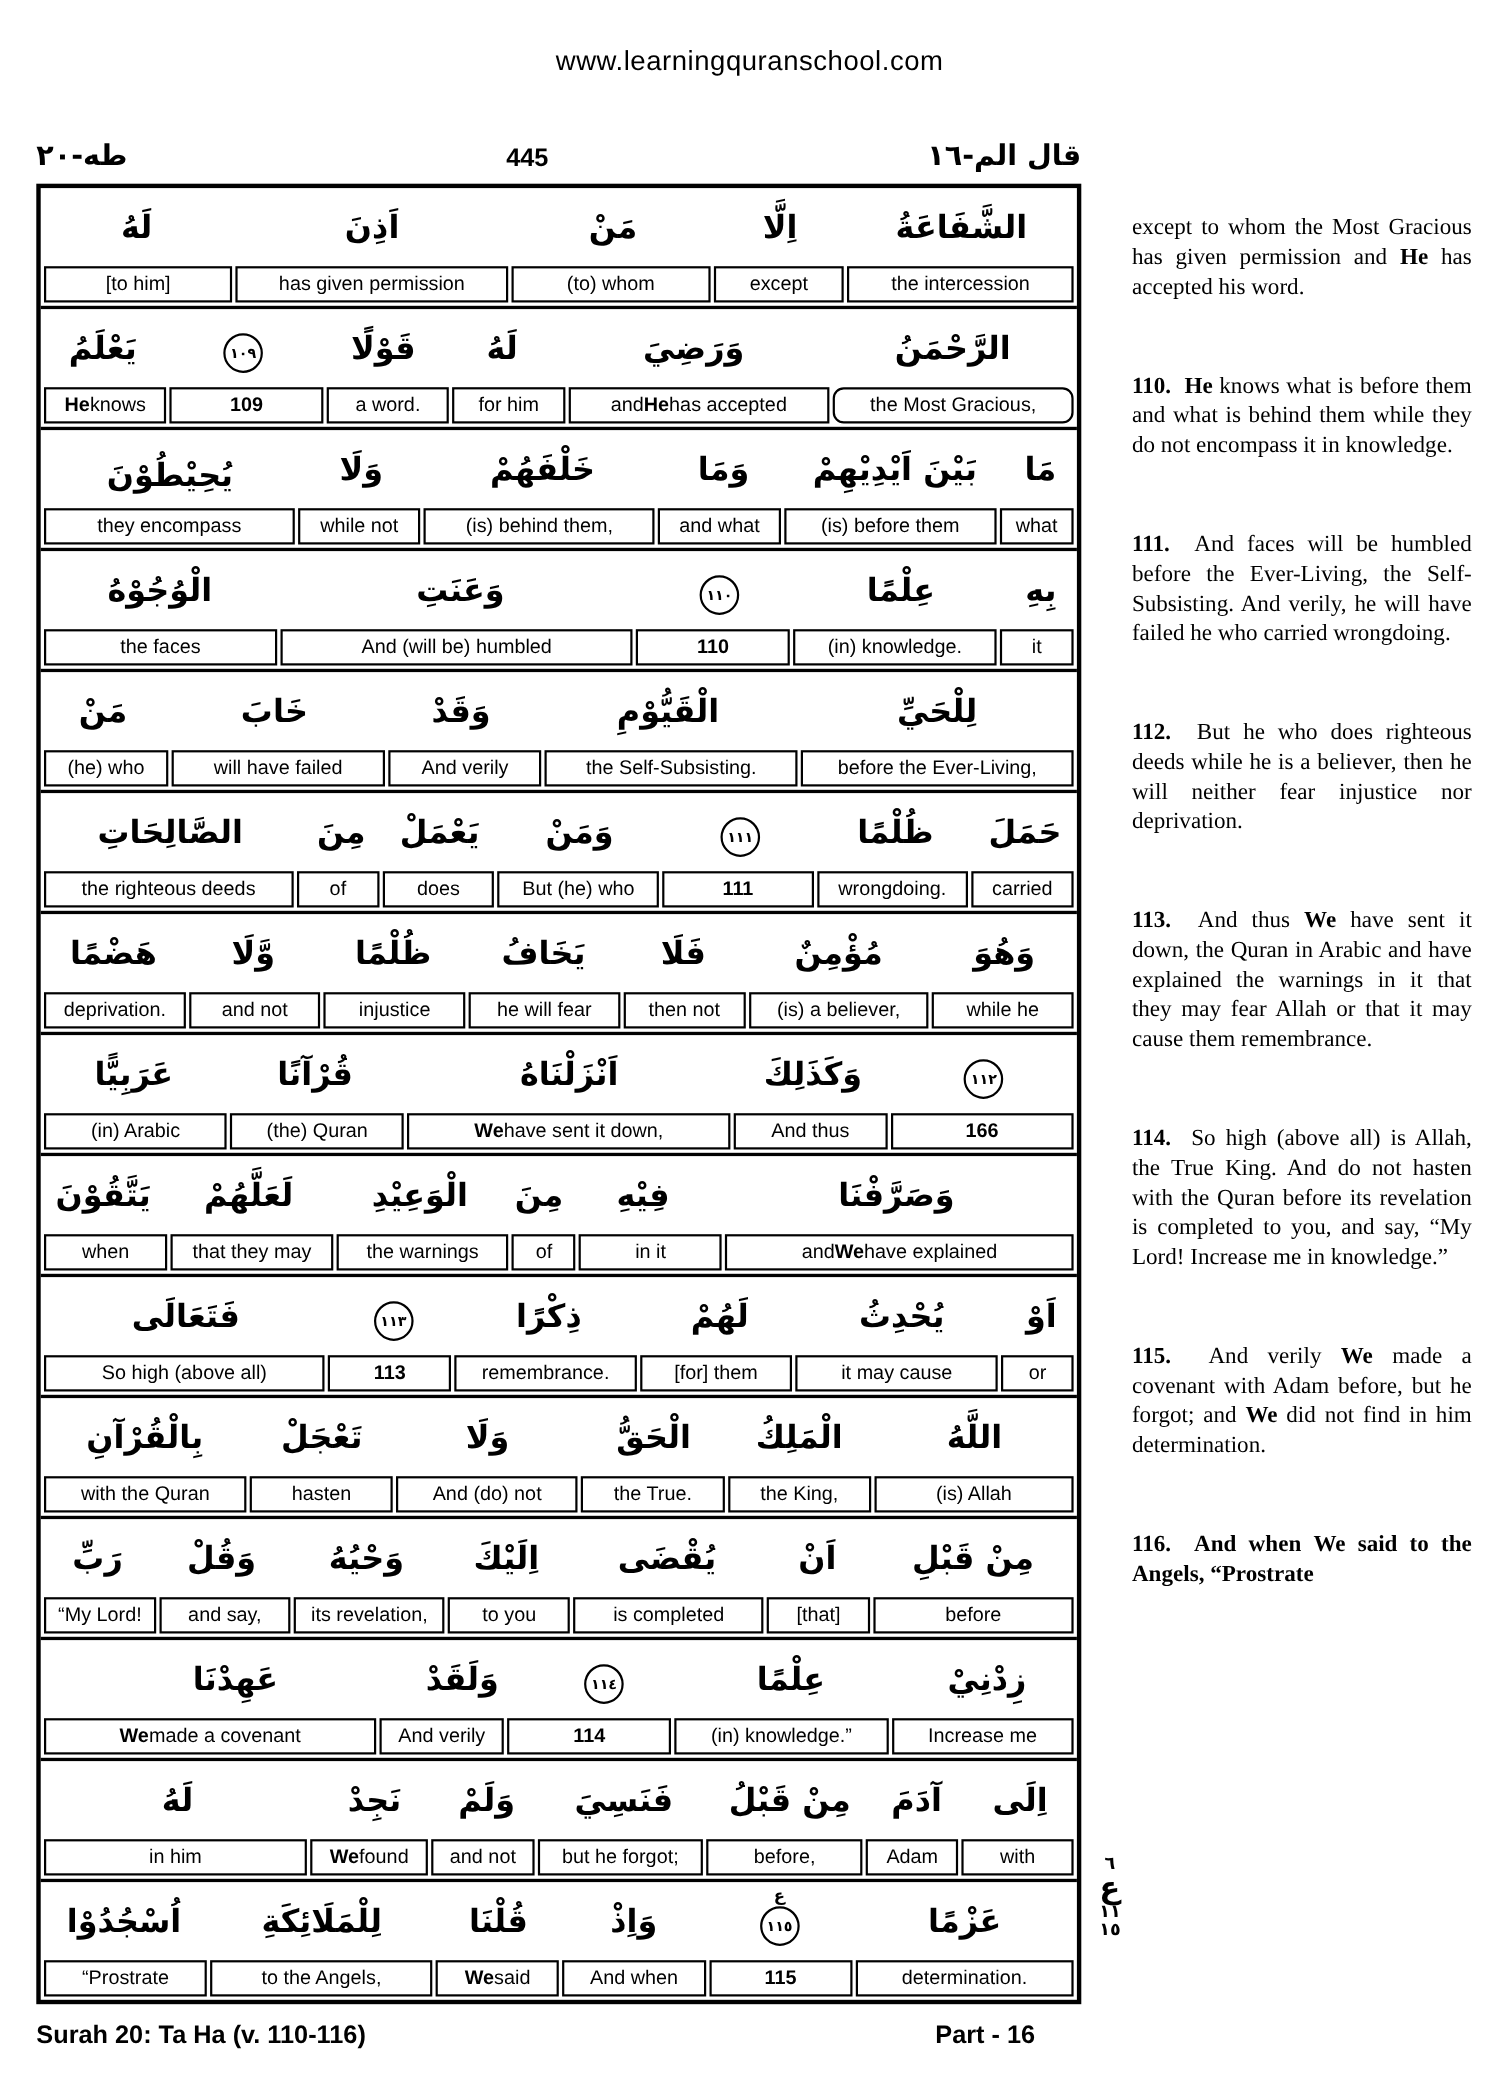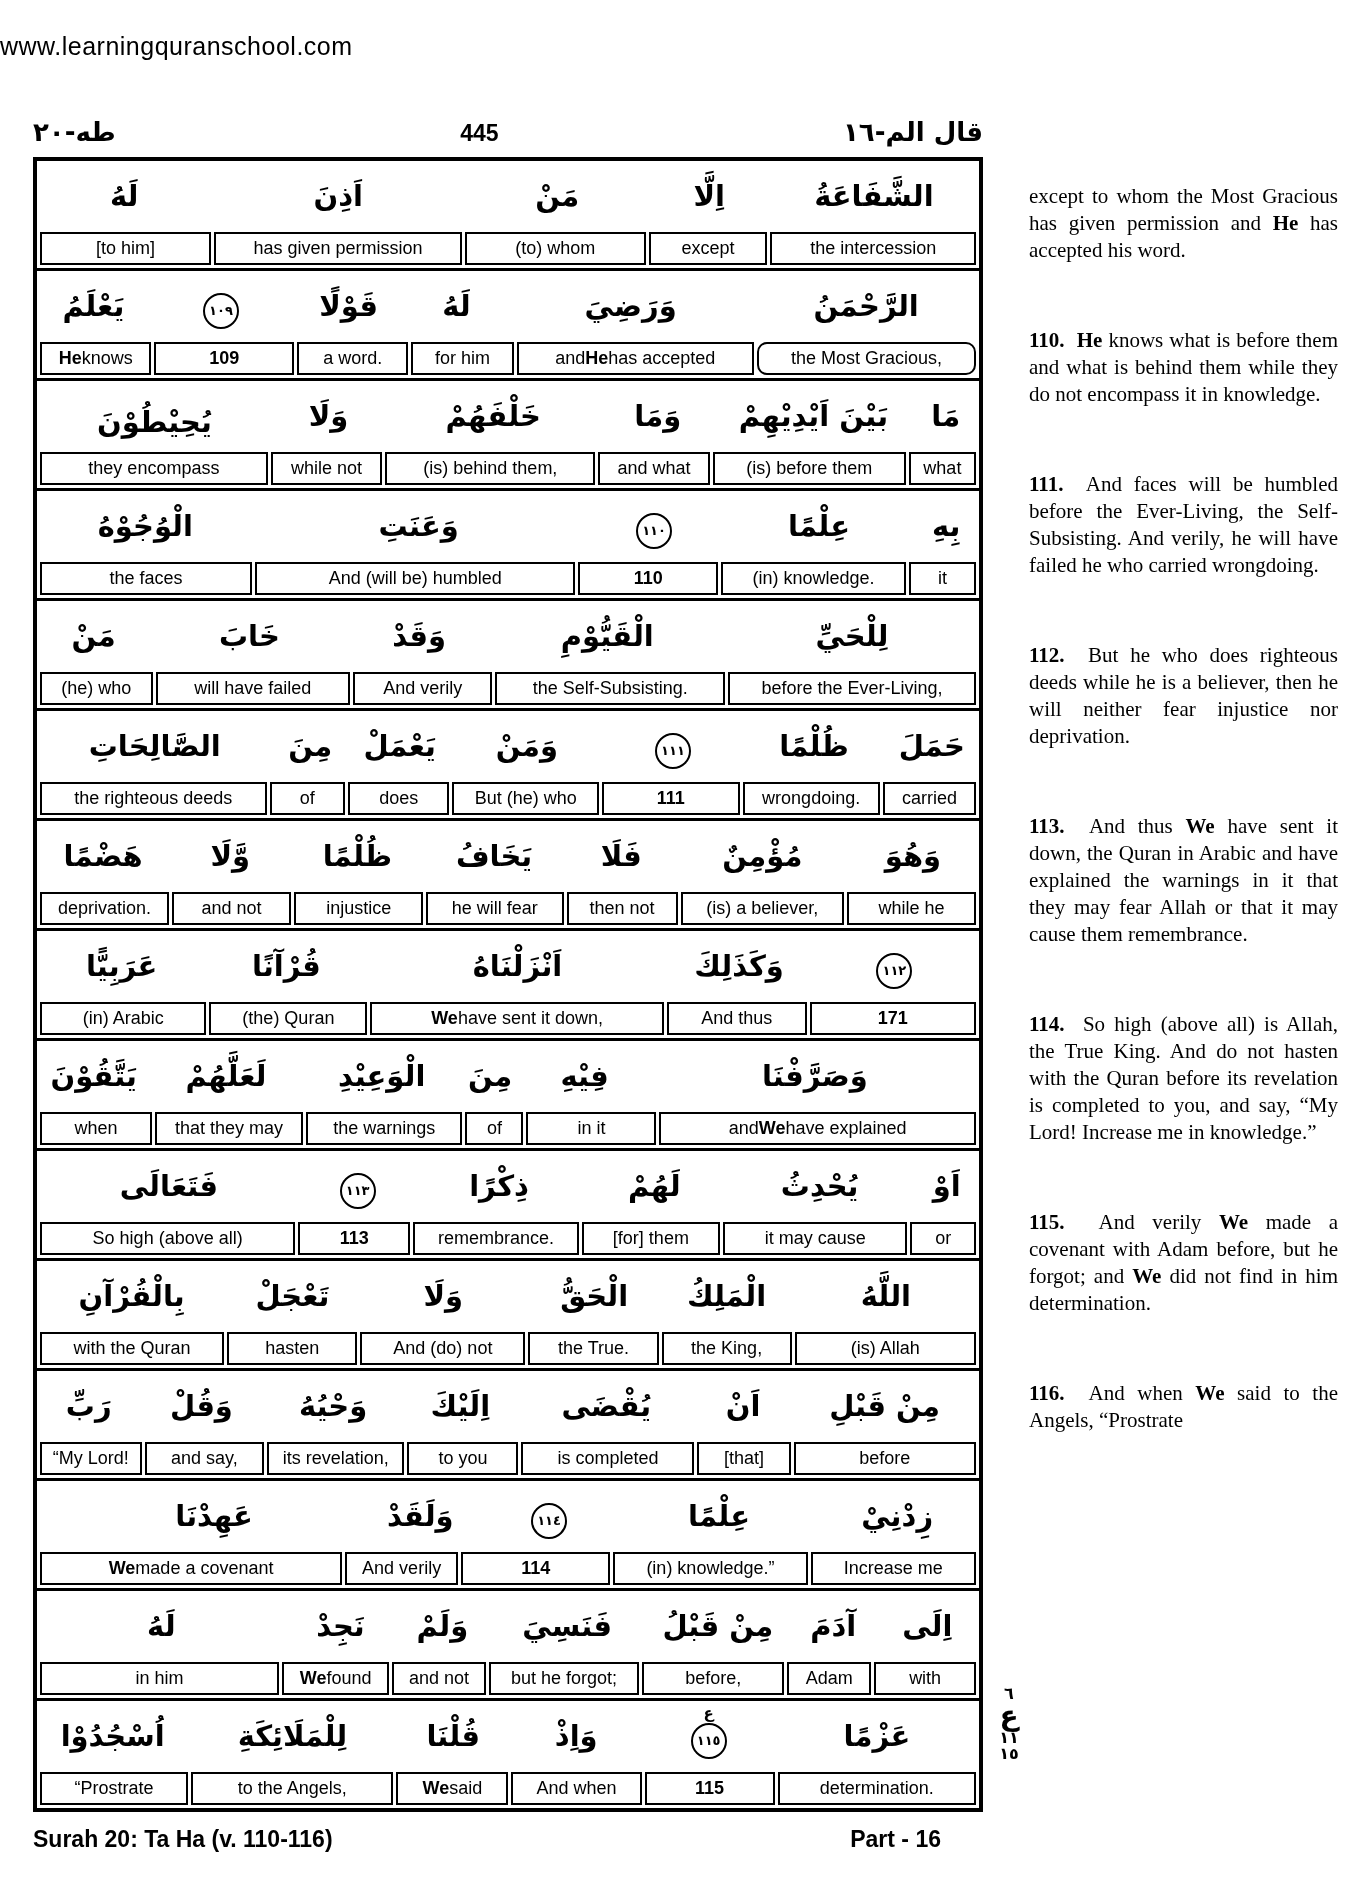--- a/index.html
+++ b/index.html
@@ -1,20 +1,20 @@
 <!DOCTYPE html>
 <html><head>
 <meta charset="utf-8">
 <style>
   html,body{margin:0;padding:0;}
   body{
     width:1363px;height:1889px;background:#ffffff;color:#000;
     font-family:"Liberation Sans",sans-serif;position:relative;overflow:hidden;
   }
-  .url{ margin:0; padding-top:32px; font-size:25px; letter-spacing:0.5px; }
+  .url{ text-align:center; margin:0; padding-top:42px; font-size:25px; letter-spacing:0.5px; }
   .layout{ display:flex; padding-left:33px; align-items:flex-start; }
   .main-col{ width:950px; flex:0 0 950px; }
   .header-row{ display:flex; justify-content:space-between; align-items:flex-end; margin-top:34px; height:52px; }
   .hdr-ar{ font-family:"DejaVu Sans",sans-serif; font-weight:bold; font-size:26px; direction:rtl; }
   .hdr-num{ font-size:23px; font-weight:bold; }
   .qtable{ border:4px solid #000; margin-top:10px; }
   .pair{ border-bottom:3px solid #000; }
   .pair:last-child{ border-bottom:none; }
   .ar-row{ display:flex; align-items:center; height:71px; direction:ltr; }
   .ar-cell{
@@ -31,21 +31,21 @@
   .marker-circle{
     display:inline-flex; align-items:center; justify-content:center;
     width:32px; height:32px; border:2.5px solid #000; border-radius:50%;
     font-size:13px; font-weight:bold; line-height:1;
   }
   .sidebar{
     width:309px; margin-left:46px; padding-top:122px;
     font-family:"Liberation Serif",serif; font-size:21px; line-height:27px; text-align:justify;
   }
   .sidebar p{ margin:0 0 63px 0; }
-  .sidebar p:last-child{ margin-bottom:0; }
+  .sidebar p:last-child{ margin-bottom:0;font-weight:bold; }
   .footer-row{ display:flex; justify-content:space-between; margin-top:14px; font-weight:bold; font-size:23px; }
   .footer-row .right{ padding-right:42px; }
   .ruku{
     position:absolute; left:986px; top:1686px; width:46px; text-align:center;
     font-family:"DejaVu Sans",sans-serif; font-weight:bold; line-height:1.0;
   }
   .ruku .small{ display:block; font-size:16px; }
   .ruku .big{ display:block; font-size:28px; }
 </style>
 </head>
@@ -207,21 +207,21 @@
             <div class="ar-cell" style="flex: 170 170 0px;"><span class="marker-wrap">
                 <span class="marker-circle">١١٢</span>
               </span></div>
           </div>
           <div class="en-row">
             <div class="en-cell" style="flex: 170 170 0px;">(in) Arabic</div>
             <div class="en-cell" style="flex: 161 161 0px;">(the) Quran</div>
             <div class="en-cell" style="flex: 303 303 0px;"><b>We</b> have sent it down,</div>
             <div class="en-cell" style="flex: 142 142 0px;">And thus</div>
             <div class="en-cell" style="flex: 170 170 0px;">
-              <b>171</b>
+              <b>166</b>
             </div>
           </div>
         </div>
         <div class="pair">
           <div class="ar-row">
             <div class="ar-cell" style="flex: 114 114 0px;">يَتَّقُوْنَ</div>
             <div class="ar-cell" style="flex: 152 152 0px;">لَعَلَّهُمْ</div>
             <div class="ar-cell" style="flex: 161 161 0px;">الْوَعِيْدِ</div>
             <div class="ar-cell" style="flex: 57 57 0px;">مِنَ</div>
             <div class="ar-cell" style="flex: 133 133 0px; text-align: center;">فِيْهِ</div>

